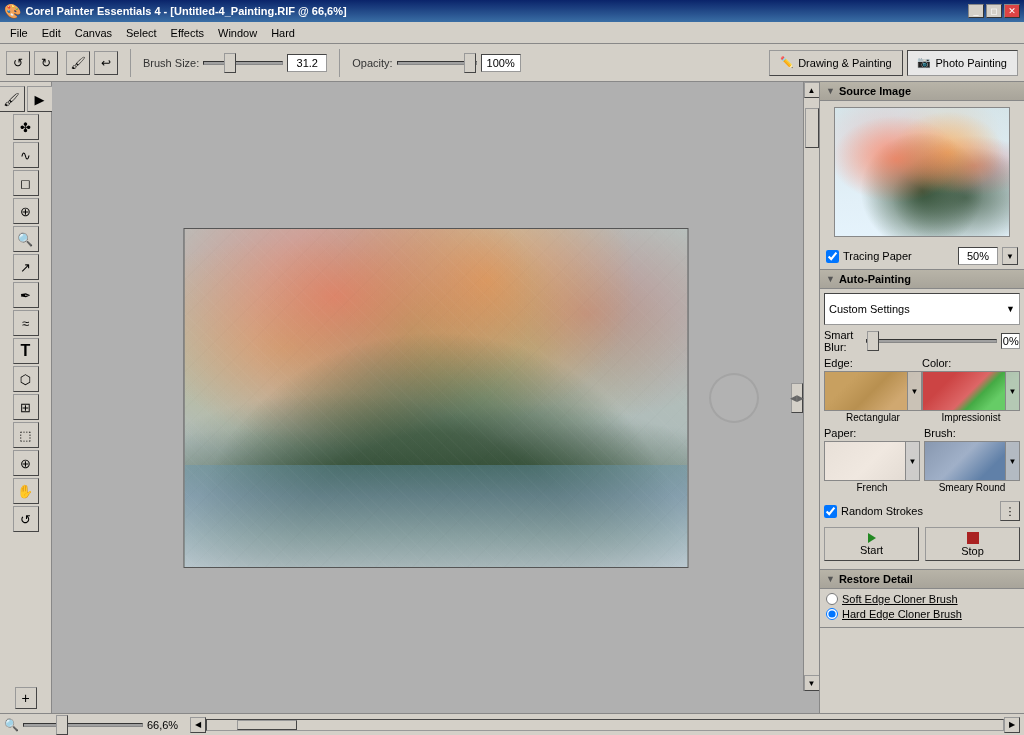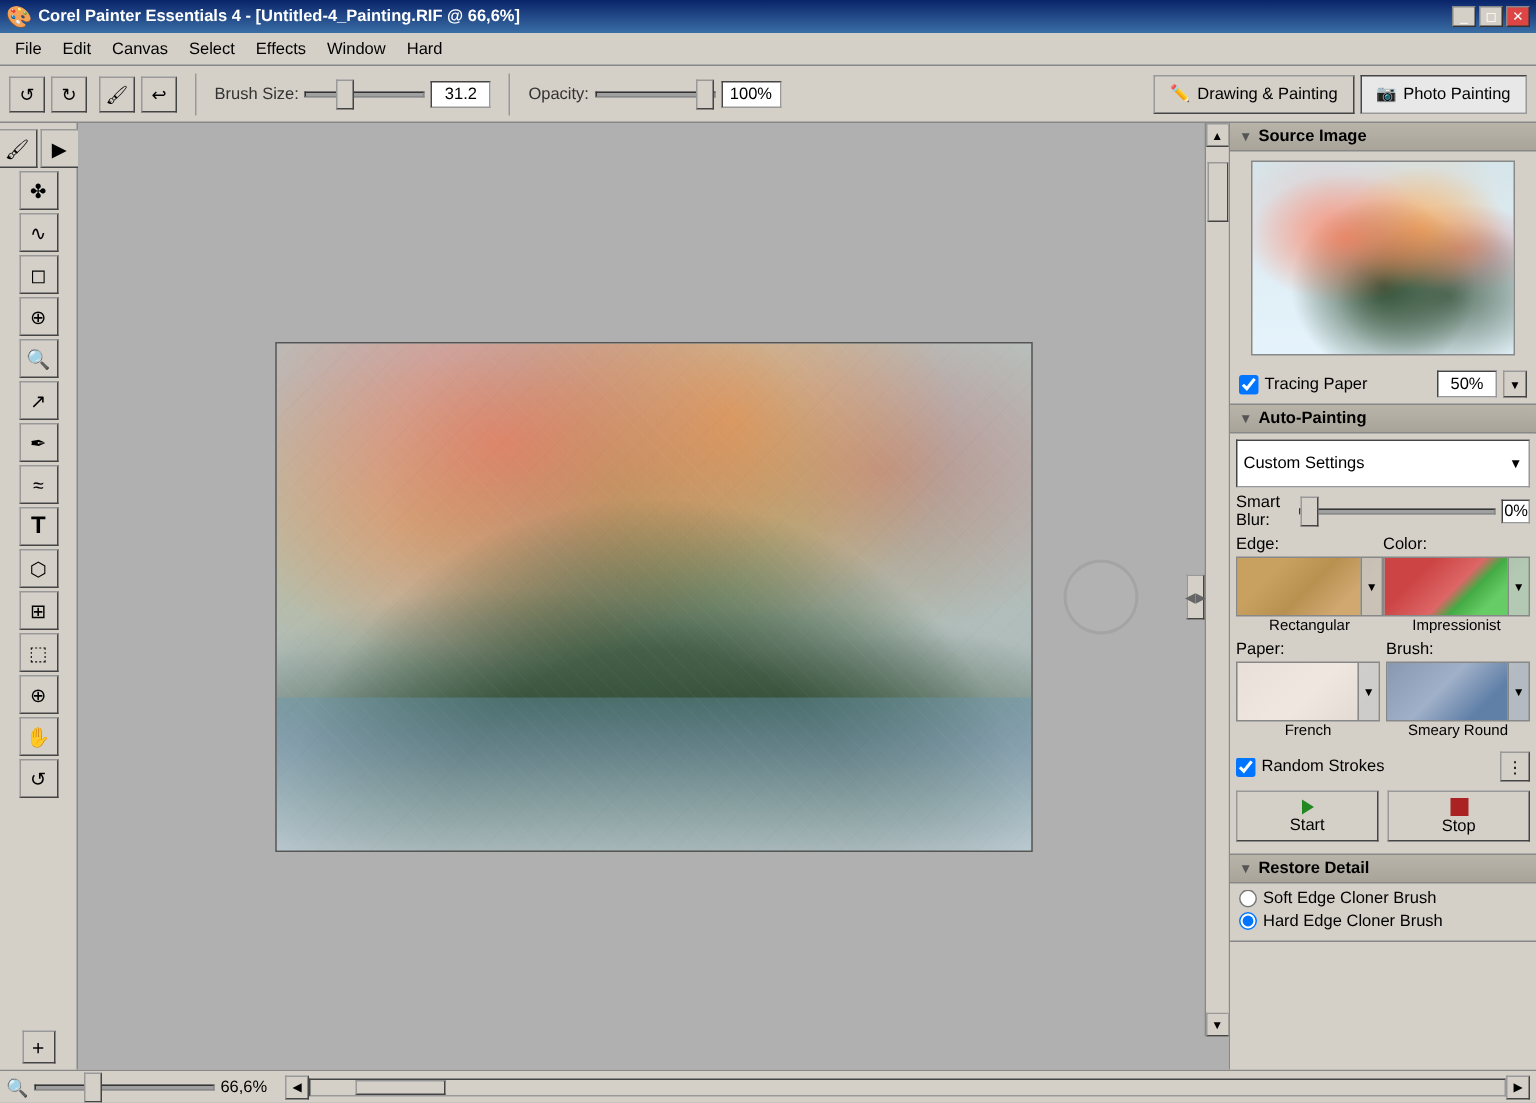--- a/index.html
+++ b/index.html
@@ -354,21 +354,21 @@
     .start-triangle {
       width: 0; height: 0;
       border-left: 8px solid #228822;
       border-top: 5px solid transparent;
       border-bottom: 5px solid transparent;
     }
     .stop-square { width: 12px; height: 12px; background: #aa2222; }
     .btn-label { font-size: 11px; }
 
     
-    .restore-content { padding: 4px 6px; }
+    .restore-content { padding: 4px 6px; text-decoration: underline; }
     .restore-row {
       display: flex;
       align-items: center;
       gap: 4px;
       margin-bottom: 3px;
     }
     .restore-radio { width: 12px; height: 12px; cursor: pointer; }
     .restore-label { font-size: 11px; }
 
     input[type="range"] {

